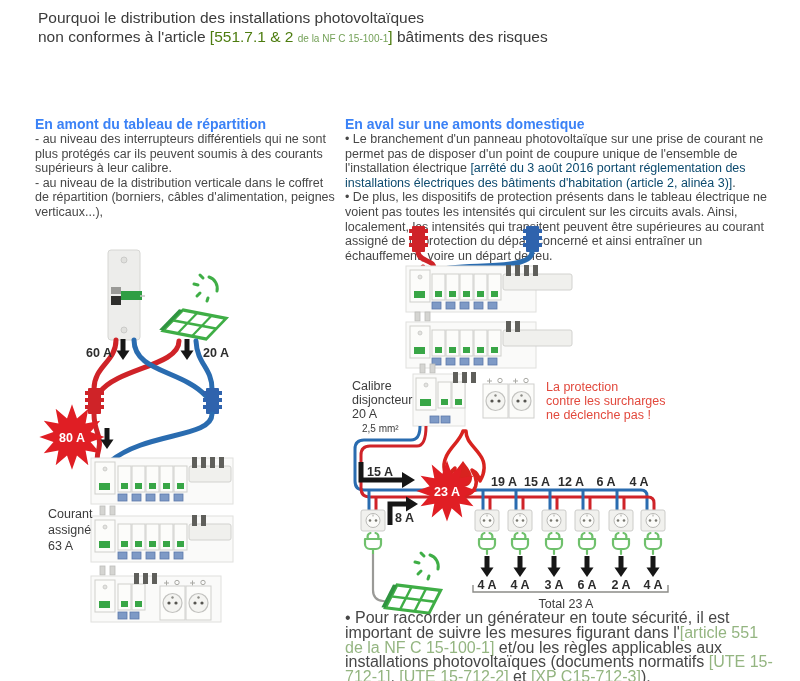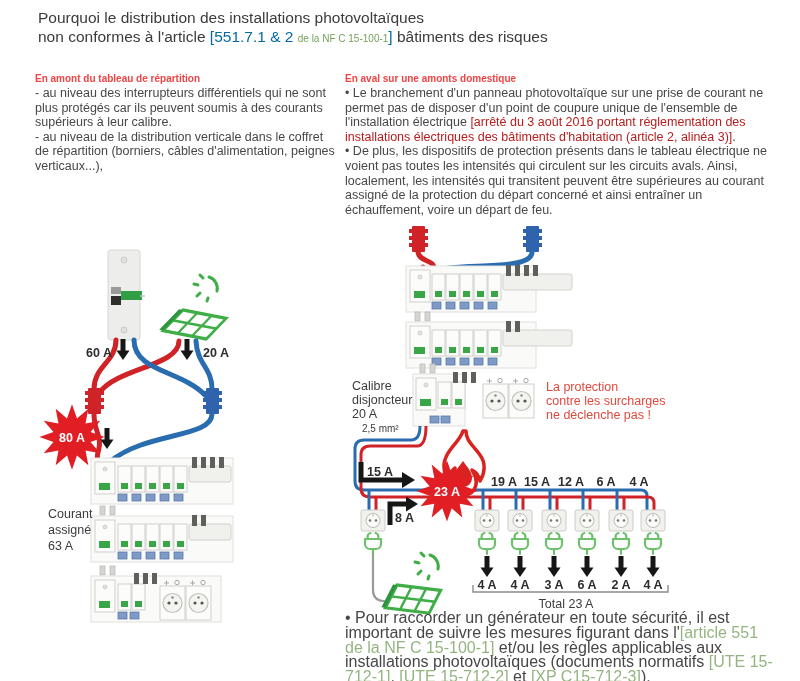--- a/index.html
+++ b/index.html
@@ -3,28 +3,28 @@
 <meta charset="utf-8">
 <style>
   * { margin:0; padding:0; box-sizing:border-box; }
   body { background:#fff; }
   .page {
     position:relative; width:800px; height:681px; background:#ffffff;
     font-family:"Liberation Sans", sans-serif; overflow:hidden;
   }
   .title-block { position:absolute; left:38px; top:8px; width:720px;
     font-size:15.5px; font-weight:500; color:#3b3b3b; line-height:19px; }
-  .ref-green { color:#0369a1; }
+  .ref-green { color:#4d7c0f; }
   .ref-green-sm { color:#74a158; font-size:10px;text-align:center; }
   .ref-green-light { color:#94b581; }
-  .ref-pink { color:#b91c1c; }
+  .ref-pink { color:#0c4a6e; }
   .col { position:absolute; font-size:12.5px; color:#474747; line-height:14.6px; }
   .col-left  { left:35px; top:71px; width:300px; }
   .col-right { left:345px; top:71px; width:432px; }
-  .col h3 { font-size:10px; font-weight:bold; color:#ef4444; line-height:15px; }
+  .col h3 { font-size:14px; font-weight:bold; color:#3b82f6; line-height:15px;margin-top:46px; }
   .footer { position:absolute; left:345px; top:611px; width:434px;
     font-size:16px; color:#474747; line-height:14.8px; }
   svg.diagram { position:absolute; left:0; top:0; }
   svg text { font-family:"Liberation Sans", sans-serif; }
   .dlabel { font-size:12.5px; font-weight:600; fill:#2d2d2d; }
   .dtext  { font-size:12.5px; fill:#3c3c3c; }
   .dsmall { font-size:10px; fill:#3c3c3c; }
   .dwarn  { font-size:12.5px; fill:#e2493d; }
   .dstar  { font-size:12.5px; font-weight:bold; fill:#ffffff; text-anchor:middle; }
   .mid { text-anchor:middle; }

